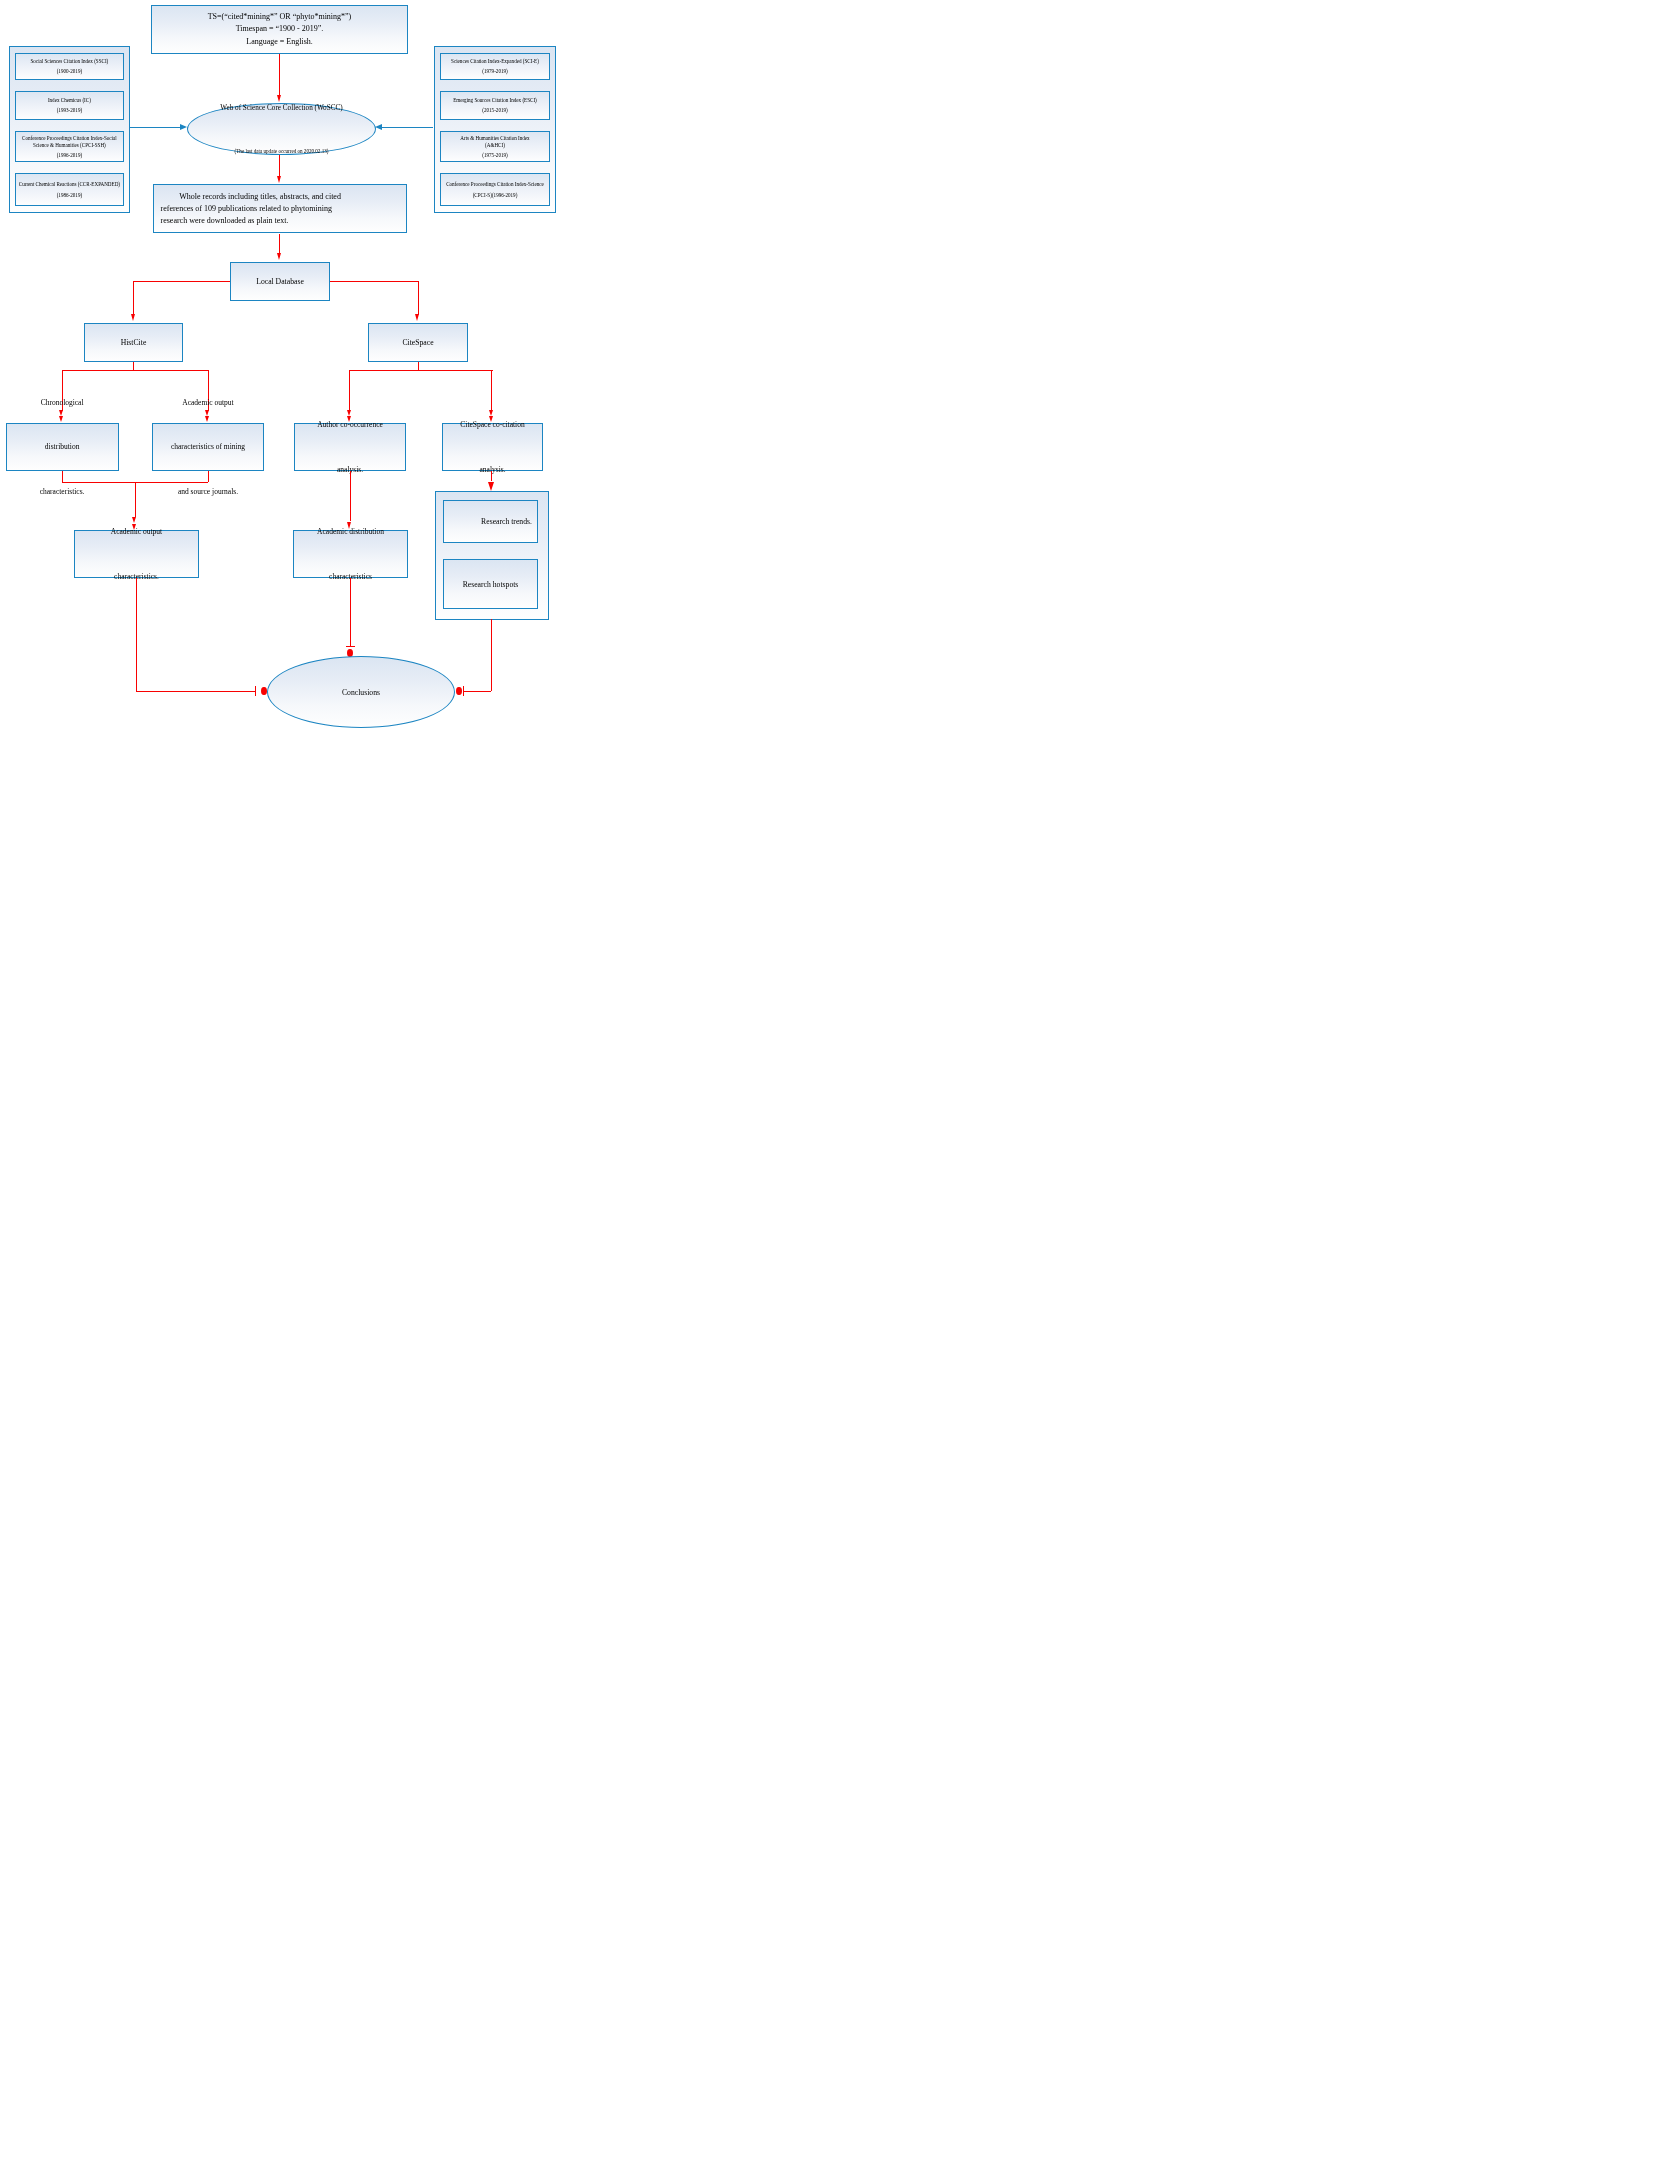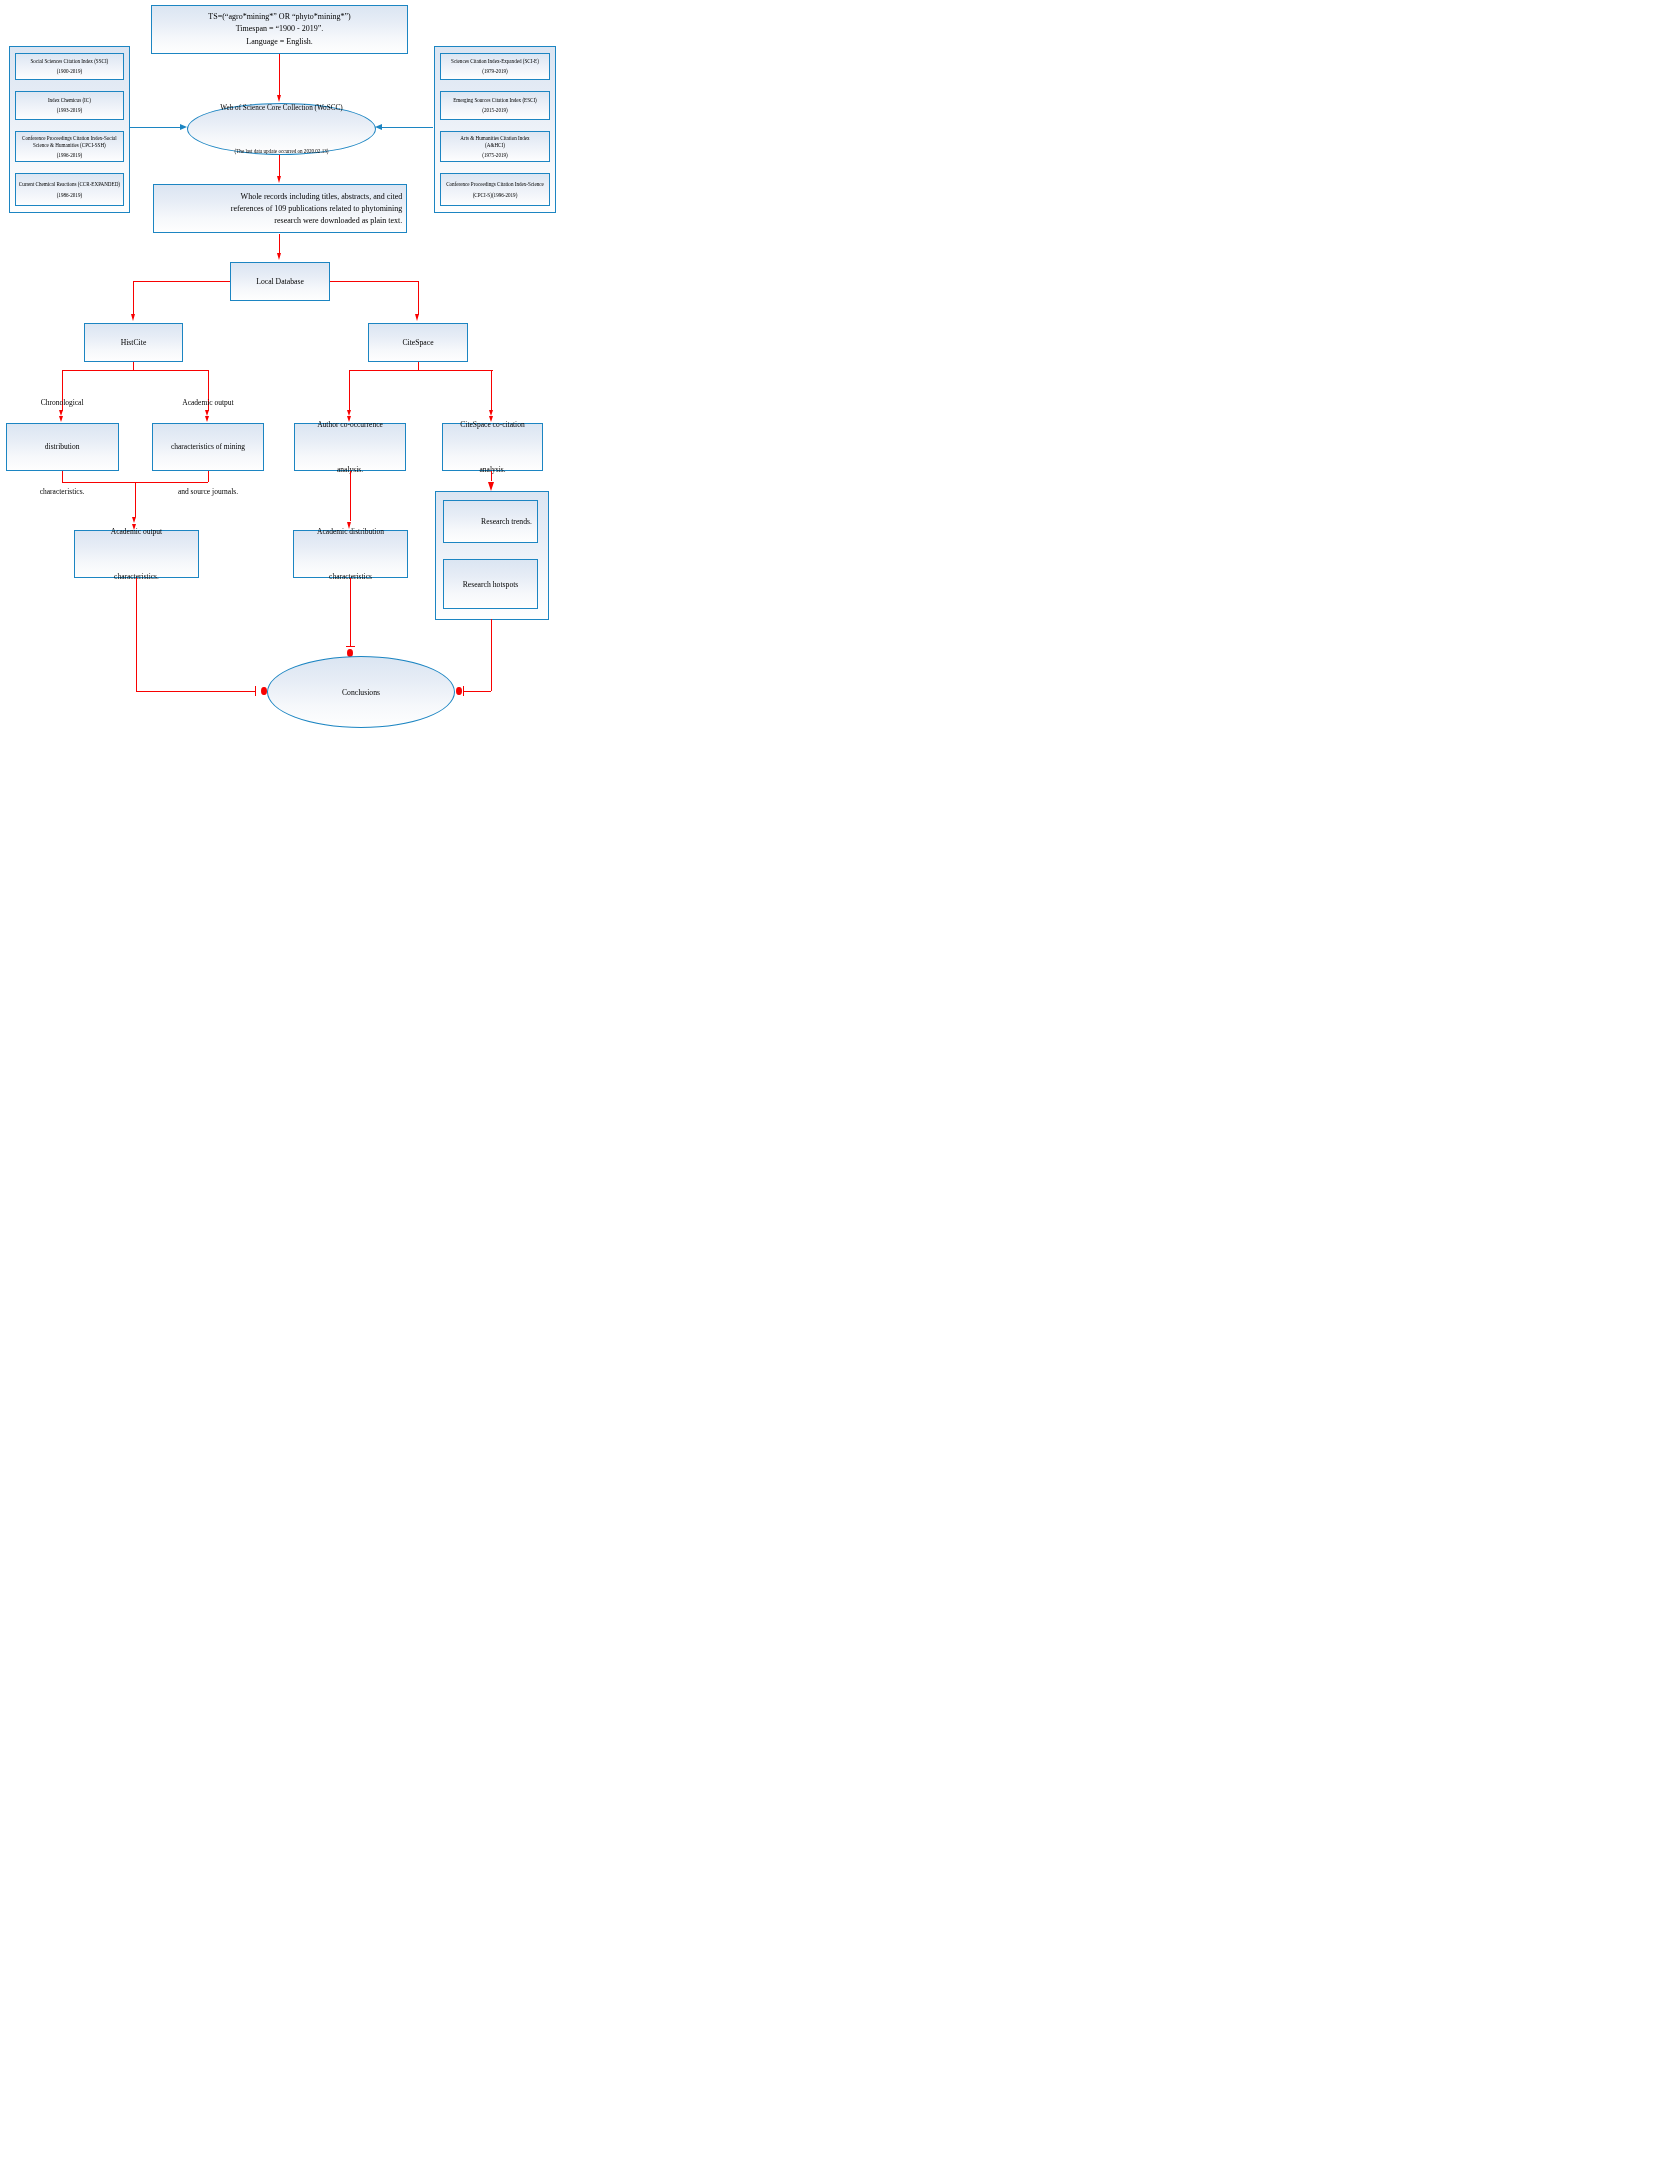--- a/index.html
+++ b/index.html
@@ -21,21 +21,21 @@
   .rl{position:absolute;background:#f80101;}
   .bl{position:absolute;background:#1c85c2;}
   .arr-d{position:absolute;width:0;height:0;border-left:2.8px solid transparent;border-right:2.8px solid transparent;border-top:7.5px solid #f80101;}
   .arr-d.sm{border-left-width:2.8px;border-right-width:2.8px;border-top-width:6.5px;}
   .arr-d.big{border-left-width:3.7px;border-right-width:3.7px;border-top-width:9.3px;}
   .arr-r{position:absolute;width:0;height:0;border-top:3.7px solid transparent;border-bottom:3.7px solid transparent;border-left:7px solid #1c85c2;}
   .arr-l{position:absolute;width:0;height:0;border-top:3.7px solid transparent;border-bottom:3.7px solid transparent;border-right:7px solid #1c85c2;}
   .dot{position:absolute;background:#f80101;border-radius:50%;}
   
   .query-text{padding-top:5.1px;font-size:8px;line-height:1.55;text-align:center;}
-  .wr-text{padding:5.6px 3.7px 0 6.5px;font-size:8px;line-height:1.55;text-align:right;}
+  .wr-text{padding:5.6px 3.7px 0 6.5px;font-size:8px;line-height:1.55;text-align:left;}
   .wr-text .ln:first-child{text-indent:18.7px;}
   .lbl-16{font-size:7.7px;}
   .lines-15{font-size:7.5px;line-height:1.5;}
   .panel{display:flex;flex-direction:column;justify-content:space-between;padding:5.6px 4.7px;}
   .panel-item{
     box-sizing:border-box;border:0.9px solid #1c85c2;
     background:linear-gradient(180deg,#dce6f2 0%,#eaeff7 40%,#fdfdfe 100%);
     display:flex;flex-direction:column;align-items:center;justify-content:center;
     text-align:center;font-size:5.1px;line-height:1.35;padding:0.9px 2.8px;
   }
@@ -47,21 +47,21 @@
   .wos-sub{font-size:5.1px;margin-top:2.3px;}
   .tbar-v{position:absolute;width:1.4px;height:10.3px;background:#f80101;}
   .tbar-h{position:absolute;width:9.3px;height:1.4px;background:#f80101;}
 </style>
 </head>
 <body>
 
 <div id="canvas">
 
   <div class="node query-text" style="left:151px;top:4.7px;width:257px;height:49px;">
-    <div>TS=(“agro*mining*” OR “phyto*mining*”)</div>
+    <div>TS=(“cited*mining*” OR “phyto*mining*”)</div>
     <div>Timespan = “1900 - 2019”.</div>
     <div>Language = English.</div>
   </div>
 
   <div class="rl" style="left:279px;top:54px;width:0.9px;height:42px;"></div>
   <div class="arr-d" style="left:277px;top:95px;"></div>
 
   <div class="node panel" style="left:8.9px;top:46px;width:121px;height:167px;">
     <div class="panel-item" style="height:27px;">
       <div class="pi-title">Social Sciences Citation Index (SSCI)</div>

